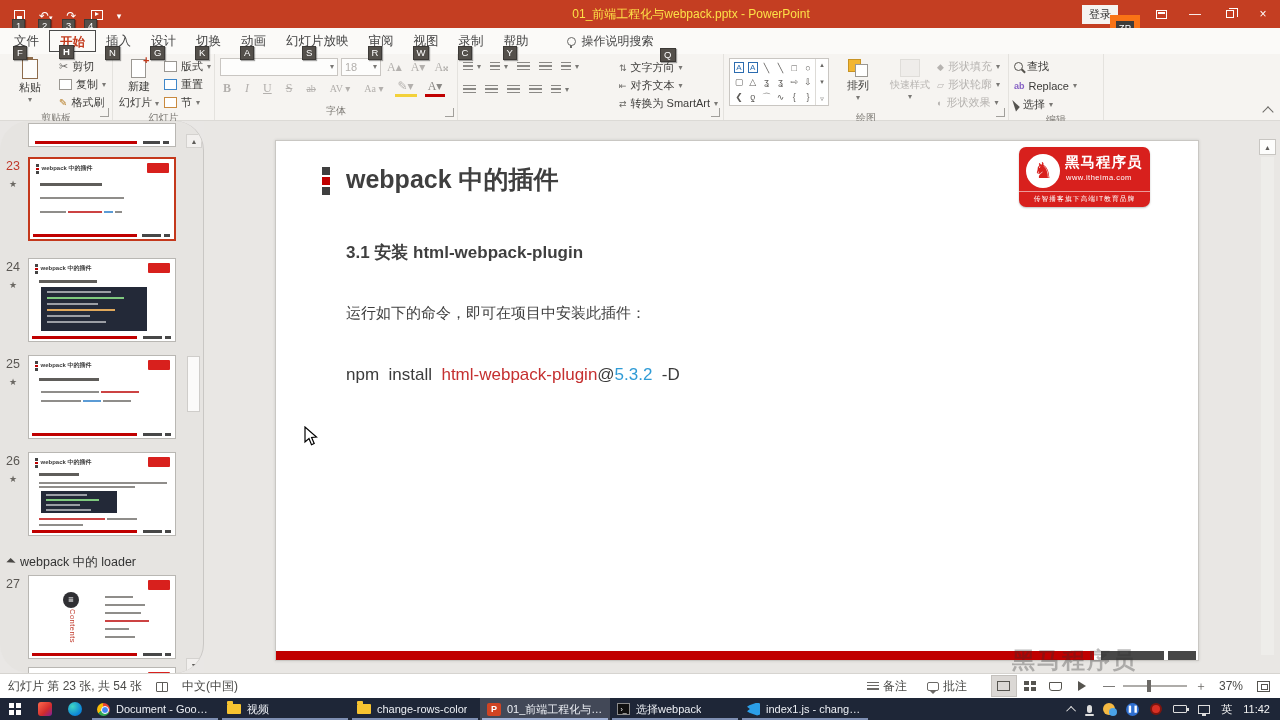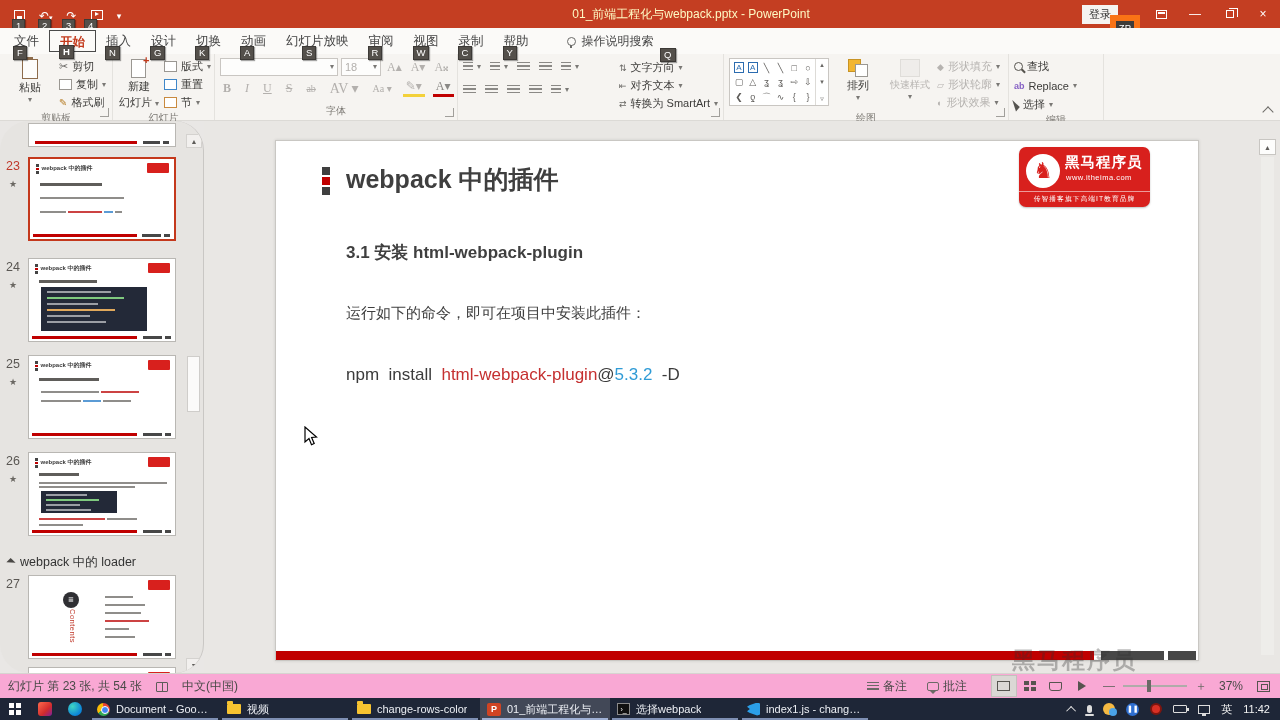--- a/index.html
+++ b/index.html
@@ -13,21 +13,21 @@
     display:flex;align-items:center;color:#fff;}
   .qat{position:relative;display:flex;align-items:flex-start;gap:14px;padding:5px 0 0 14px;width:300px;}
   .qat .qi{font-size:12px;line-height:12px;color:#fff;}
   .ic-save{width:11px;height:11px;border:1.3px solid #fff;position:relative;}
   .ic-save:after{content:"";position:absolute;left:2px;bottom:0;width:5px;height:4px;background:#fff;}
   .ic-present{width:12px;height:10px;border:1.3px solid #fff;position:relative;}
   .ic-present:after{content:"";position:absolute;left:3px;top:1.5px;border-left:4px solid #fff;
     border-top:2.5px solid transparent;border-bottom:2.5px solid transparent;}
   .keybadge{position:absolute;top:14px;background:#54504b;color:#fff;font-size:9.5px;line-height:12px;
     padding:0 3px;border:1px solid #3c3936;box-shadow:1px 1px 1px rgba(0,0,0,.35);}
-  .tb-title{flex:1;text-align:center;font-size:12px;color:#fef9c3;white-space:nowrap;}
+  .tb-title{flex:1;text-align:center;font-size:12px;color:#fde047;white-space:nowrap;}
   .tb-right{display:flex;align-items:center;height:100%;}
   .login-box{position:relative;background:#f5f3f1;color:#333;font-size:11px;padding:2px 7px;margin-right:26px;text-align:center;}
   .login-zp{position:absolute;right:-22px;top:10px;background:#3f3c39;color:#fff;font-size:9.5px;
     padding:0 3px;line-height:13px;border:6px solid #f97316;}
   .wc{width:34px;height:28px;display:flex;align-items:center;justify-content:center;font-size:12px;color:#fff;}
   .ic-ribopt{width:11px;height:9px;border:1.2px solid #fff;position:relative;}
   .ic-ribopt:after{content:"";position:absolute;top:1px;left:1px;width:7px;height:2px;background:#fff;}
   .ic-restore{width:8px;height:8px;border:1.2px solid #fff;position:relative;margin-left:2px;}
   .ic-restore:before{content:"";position:absolute;left:1.5px;top:-3.5px;width:8px;height:8px;border:1.2px solid #fff;border-bottom:none;border-left:none;}
 
@@ -138,21 +138,21 @@
   .s-bardark1{position:absolute;left:825px;top:510px;width:63px;height:9px;background:#474747;}
   .s-bardark2{position:absolute;left:892px;top:510px;width:28px;height:9px;background:#474747;}
   .cursor{position:absolute;left:100px;top:305px;z-index:20;}
   .watermark{position:absolute;left:1012px;top:645px;z-index:40;font-size:23px;font-weight:bold;
     color:#2f2f2f;opacity:.32;letter-spacing:2px;}
   .vscroll-btn{position:absolute;right:4px;top:18px;width:17px;height:16px;background:#fdfdfc;border:1px solid #c8c6c2;
     display:flex;align-items:center;justify-content:center;font-size:7px;color:#5e5c59;}
   .vscroll-track{position:absolute;right:6px;top:36px;width:13px;height:498px;background:#eeedea;}
 
   
-  .statusbar{position:absolute;left:0;top:673px;width:1280px;height:25px;background:#f9a8d4;
+  .statusbar{position:absolute;left:0;top:673px;width:1280px;height:25px;background:#ffffff;
     border-top:1px solid #d6d4d0;font-size:12px;color:#4a4a48;}
   .sb-left{position:absolute;left:8px;top:4px;display:flex;align-items:center;gap:14px;}
   .ic-book{width:12px;height:10px;border:1.2px solid #5e5c59;border-radius:1px;position:relative;}
   .ic-book:after{content:"";position:absolute;left:4.5px;top:0;width:1.2px;height:8px;background:#5e5c59;}
   .sb-right{position:absolute;right:0;top:0;height:24px;display:flex;align-items:center;}
   .sb-item{display:flex;align-items:center;gap:4px;padding:0 10px;height:100%;}
   .ic-notes{width:12px;height:9px;background:repeating-linear-gradient(#6b6966 0 1.2px,transparent 1.2px 3.2px);}
   .ic-comment{width:12px;height:9px;border:1.2px solid #6b6966;border-radius:2px;position:relative;}
   .ic-comment:after{content:"";position:absolute;left:2px;bottom:-4px;border-left:3px solid transparent;
     border-right:3px solid transparent;border-top:3.5px solid #6b6966;}
@@ -333,21 +333,21 @@
           <span class="fbtn">A▴</span>
           <span class="fbtn">A▾</span>
           <span class="fbtn">A𝄪</span>
         </div>
         <div style="display:flex;gap:8px;align-items:center">
           <span class="fbtn" style="font-weight:bold">B</span>
           <span class="fbtn" style="font-style:italic">I</span>
           <span class="fbtn" style="text-decoration:underline">U</span>
           <span class="fbtn" style="text-decoration:line-through">S</span>
           <span class="fbtn" style="font-size:10px;text-decoration:line-through">ab</span>
-          <span class="fbtn" style="font-size:14px"><span>AV</span> ▾</span>
+          <span class="fbtn" style="font-size:10px"><span>AV</span> ▾</span>
           <span class="fbtn" style="font-size:10px"><span>Aa</span> ▾</span>
           <span class="fbtn" style="border-bottom:3px solid #f3d13a">✎▾</span>
           <span class="fbtn" style="border-bottom:3px solid #c00000;color:#8a8885">A▾</span>
         </div>
       </div>
       <div class="grp-label">字体</div>
       <span class="launcher"></span>
     </div>
 
     <div class="grp" style="width:266px">

